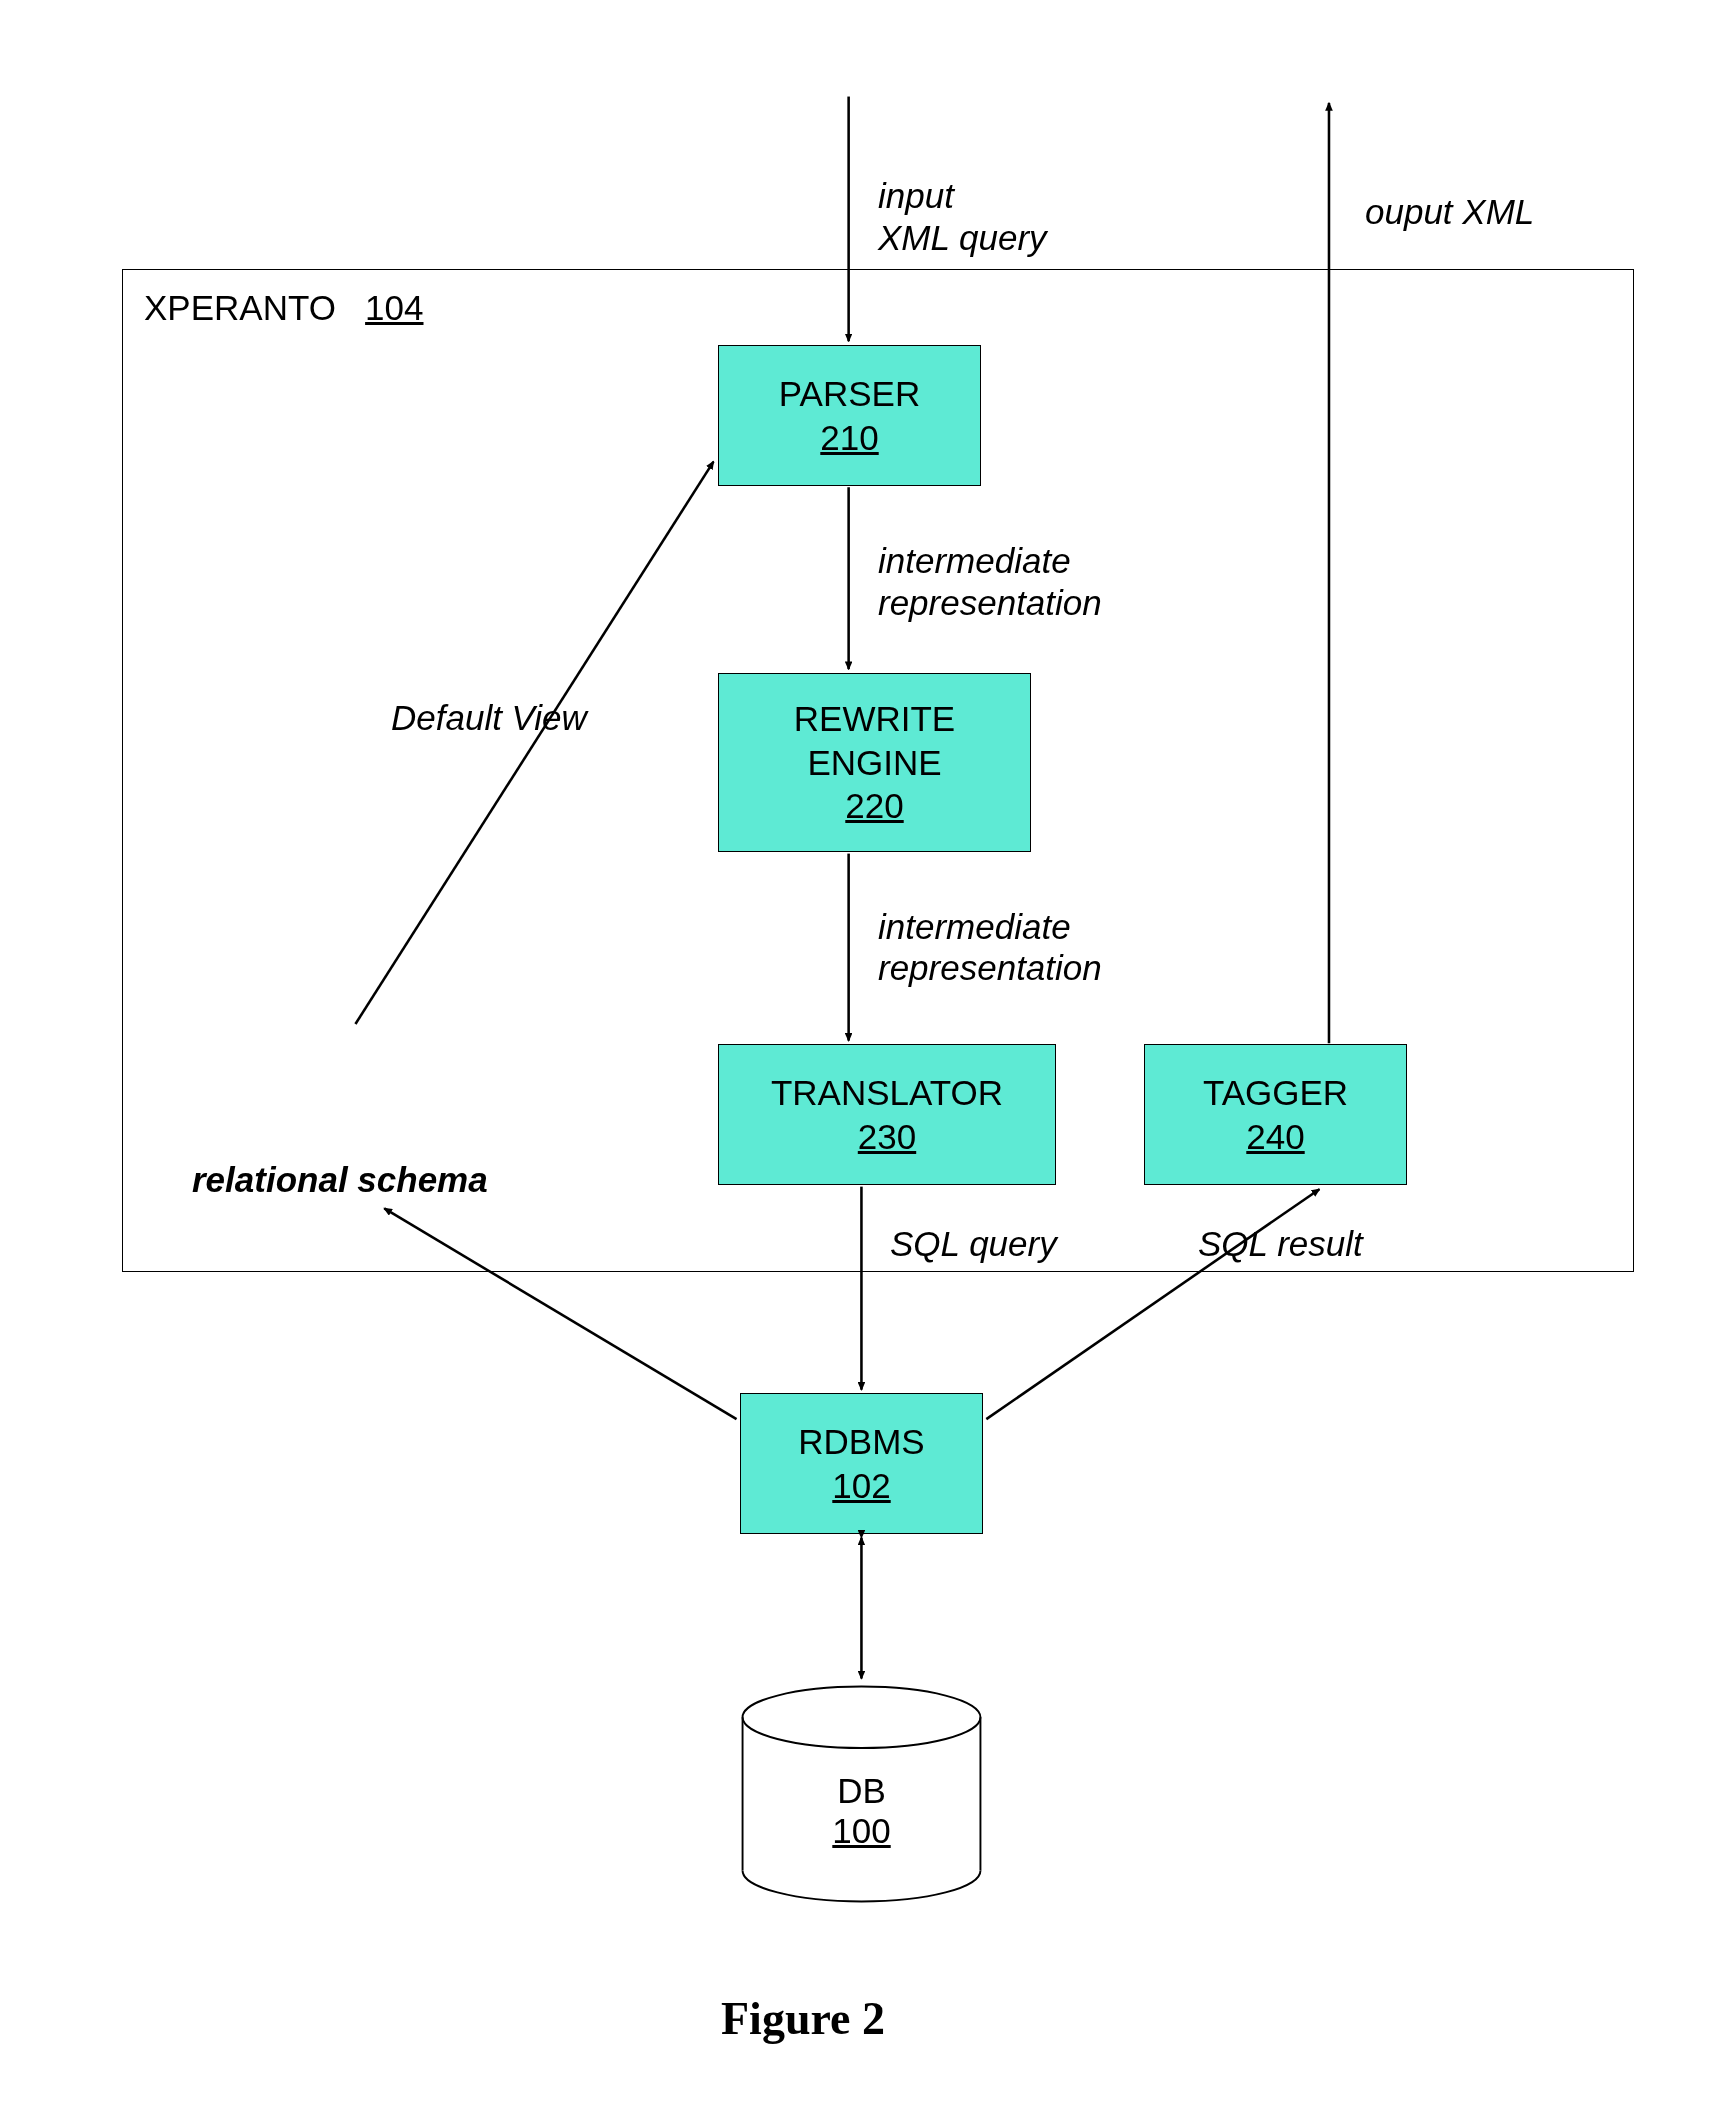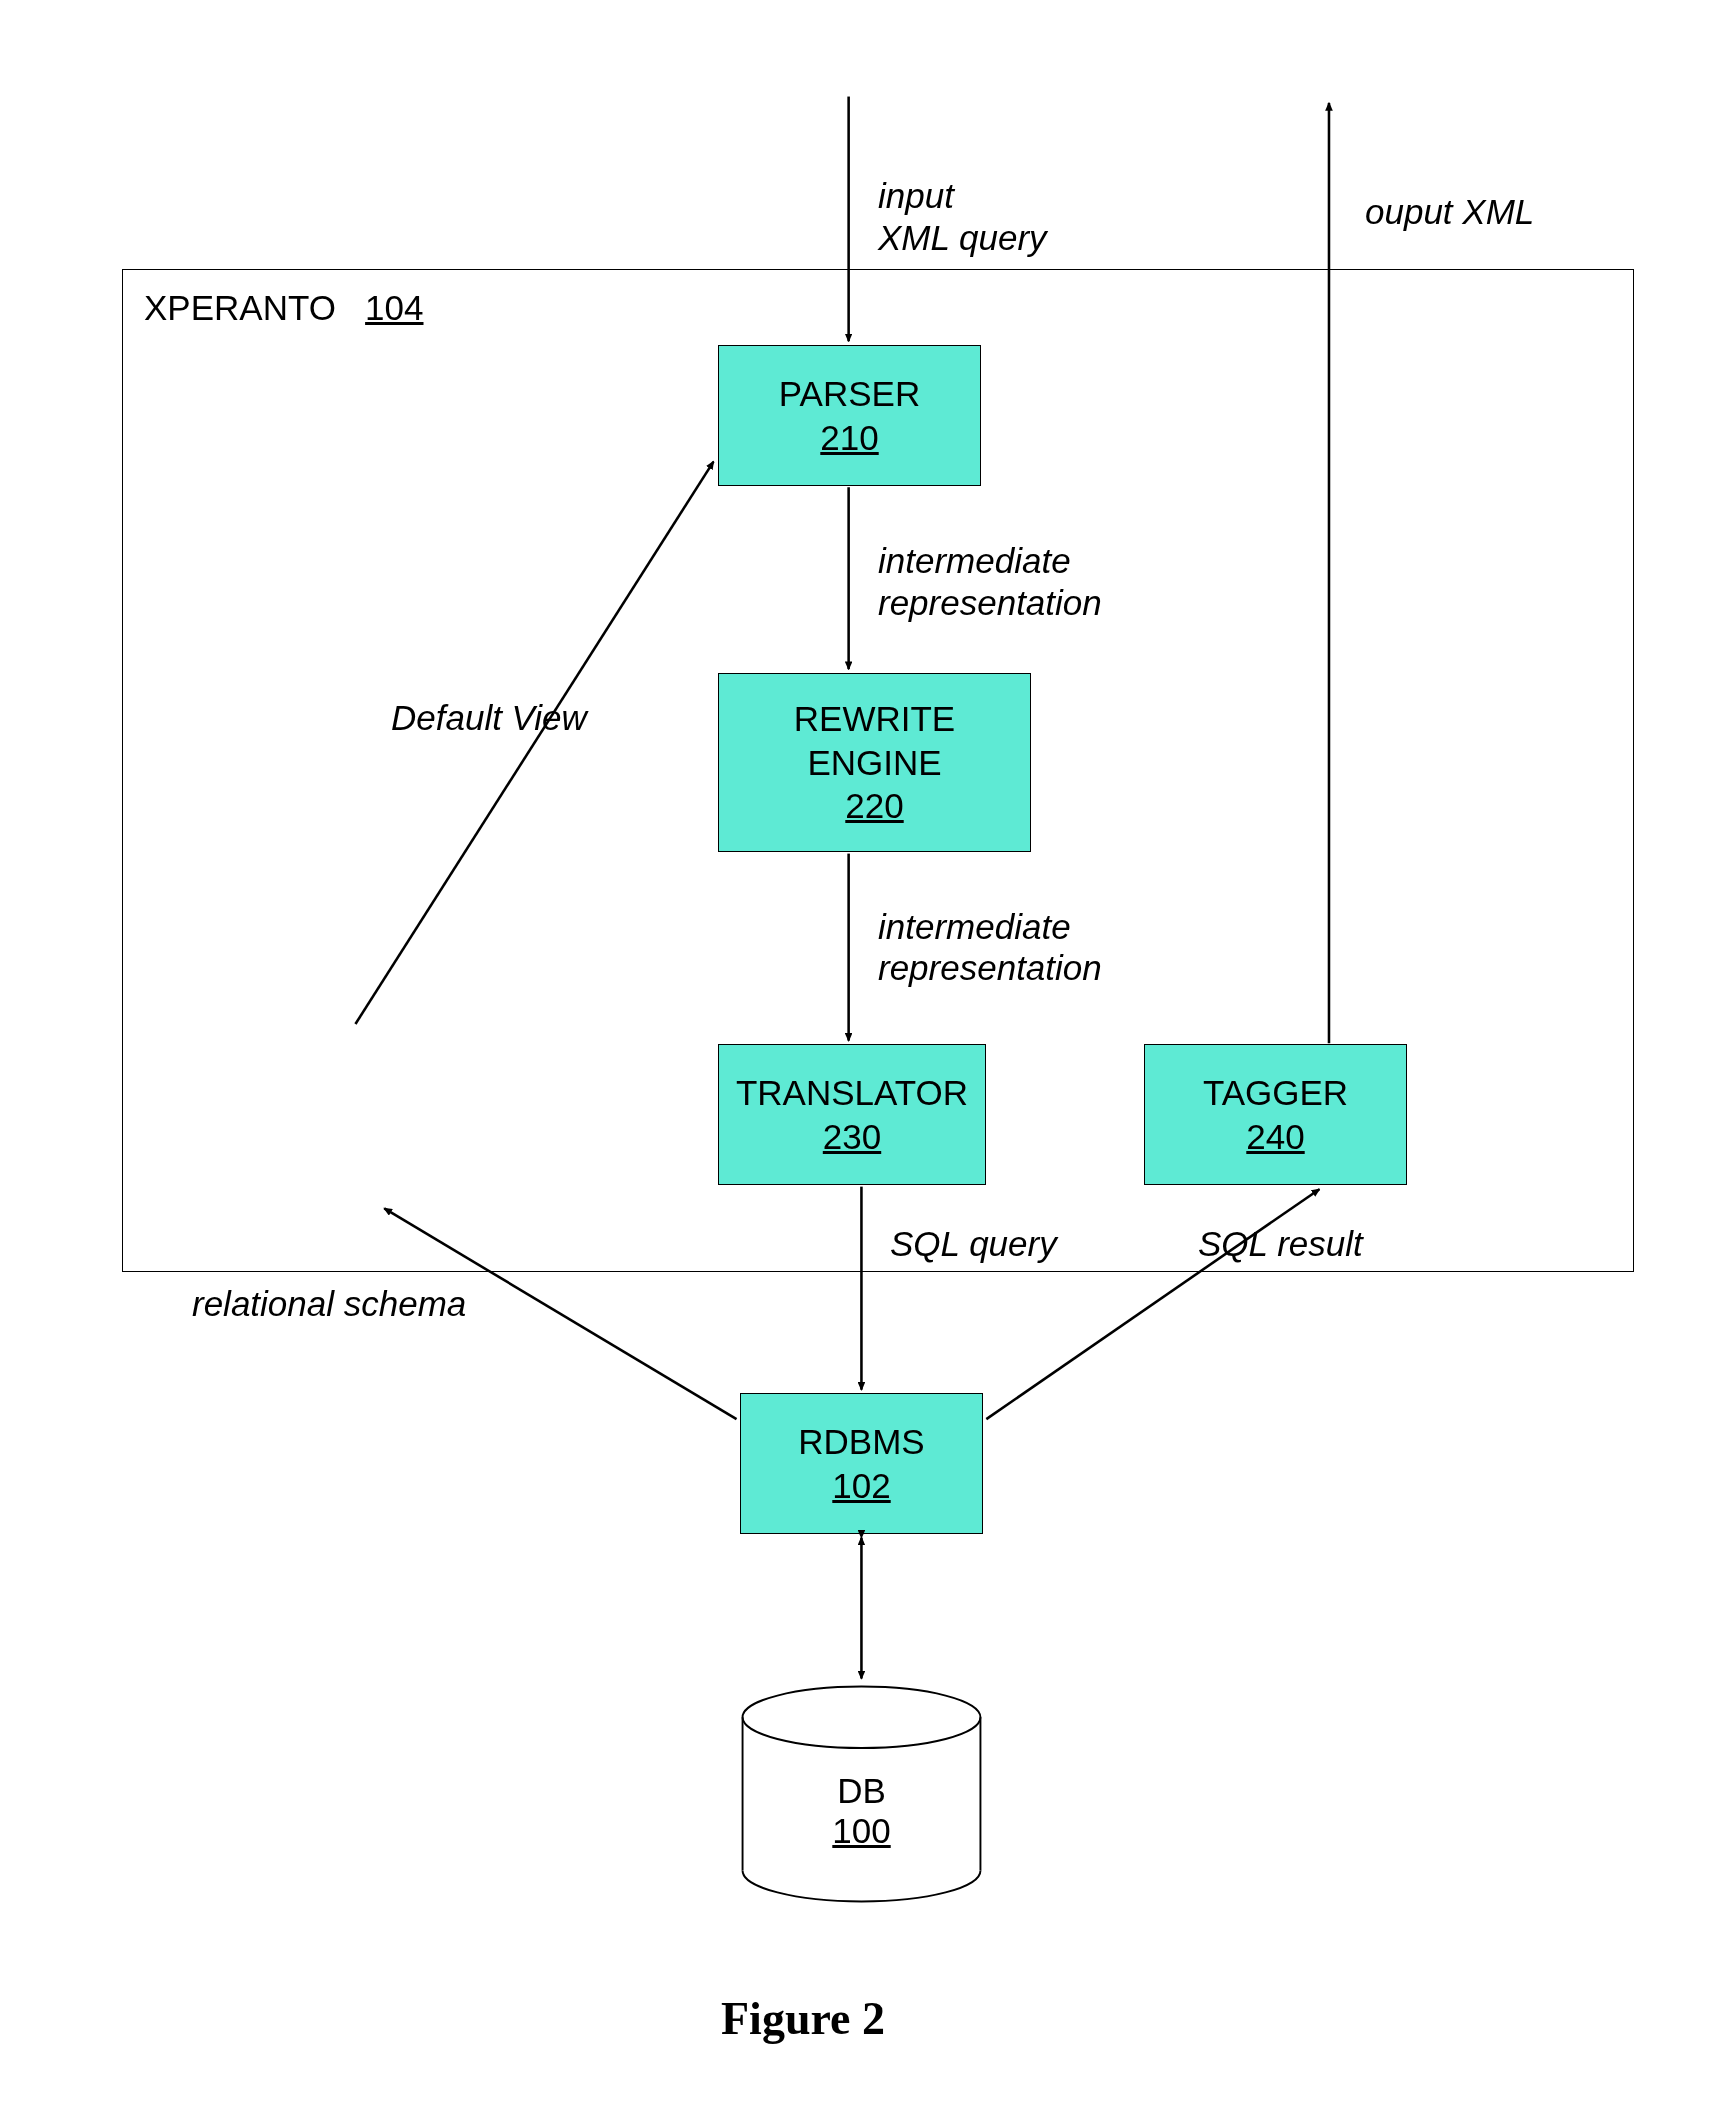--- a/index.html
+++ b/index.html
@@ -87,21 +87,21 @@
     <span class="num">210</span>
   </div>
 
   <div class="box" style="left:718px; top:673px; width:313px; height:179px;">
     <span>REWRITE</span>
     <span>ENGINE</span>
     <span class="num">220</span>
   </div>
 
 
-  <div class="box" style="left:718px; top:1044px; width:268px; height:141px;">
+  <div class="box" style="left:718px; top:1044px; width:338px; height:141px;">
     <span>TRANSLATOR</span>
     <span class="num">230</span>
   </div>
 
   <div class="box" style="left:1144px; top:1044px; width:263px; height:141px;">
     <span>TAGGER</span>
     <span class="num">240</span>
   </div>
 
   <div class="box" style="left:740px; top:1393px; width:243px; height:141px;">
@@ -128,21 +128,21 @@
   <div class="label" style="left:1365px; top:192px;">ouput XML</div>
 
   <div class="label" style="left:878px; top:541px;">intermediate</div>
   <div class="label" style="left:878px; top:583px;">representation</div>
 
   <div class="label" style="left:878px; top:907px;">intermediate</div>
   <div class="label" style="left:878px; top:948px;">representation</div>
 
   <div class="label" style="left:391px; top:698px;">Default View</div>
 
-  <div class="label" style="left:192px; top:1284px;">relational schema</div>
+  <div class="label" style="left:192px; top:1160px;font-weight:bold;">relational schema</div>
 
   <div class="label" style="left:890px; top:1224px;">SQL query</div>
 
   <div class="label" style="left:1198px; top:1224px;">SQL result</div>
 
   <svg class="arrows" viewBox="0 0 2698 3307">
     <defs>
       <marker id="arrowhead" markerWidth="14" markerHeight="12" refX="12" refY="6" orient="auto" markerUnits="userSpaceOnUse">
         <path d="M0,0 L14,6 L0,12 Z" fill="#000"></path>
       </marker>

